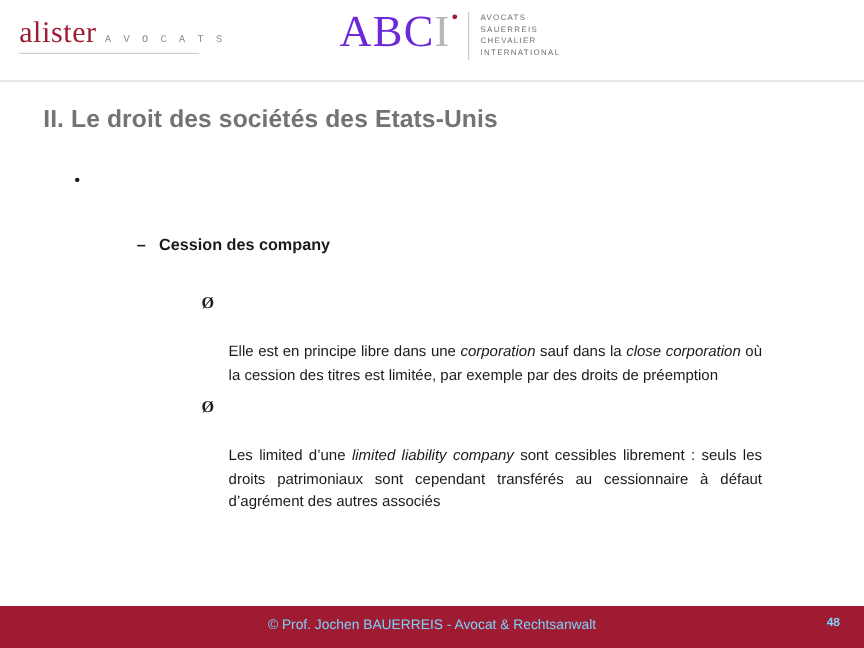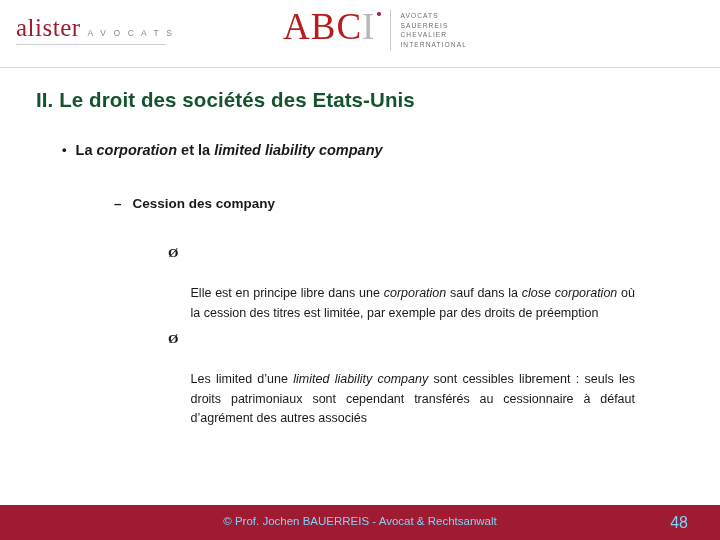--- a/index.html
+++ b/index.html
@@ -36,21 +36,21 @@
     display: flex;
     align-items: baseline;
   }
   .logo-alister .name {
     font-family: "Liberation Serif", serif;
     font-size: 25px;
     color: #9e1b32;
     letter-spacing: 0.5px;
   }
   .logo-alister .sub {
-    font-family: Liberation Sans, sans-serif;
+    font-family: Liberation Mono, monospace;
     font-size: 8.5px;
     color: #8a8a8a;
     letter-spacing: 2.6px;
     margin-left: 7px;
   }
   .logo-alister .rule {
     position: absolute;
     left: 0;
     top: 30px;
     width: 150px;
@@ -62,21 +62,21 @@
     position: absolute;
     left: 283px;
     top: 8px;
     display: flex;
     align-items: flex-start;
   }
   .logo-abci .abc {
     font-family: "Liberation Serif", serif;
     font-size: 37px;
     line-height: 38px;
-    color: #b91c1c;
+    color: #6d28d9;
     letter-spacing: 1px;
   }
   .logo-abci .i {
     font-family: "Liberation Serif", serif;
     font-size: 37px;
     line-height: 38px;
     color: #b8b8b8;
     letter-spacing: 1px;
   }
   .logo-abci .dot {
@@ -109,21 +109,21 @@
   }
 
   
   .slide-title {
     position: absolute;
     left: 36px;
     top: 88px;
     width: 650px;
     font-size: 20.5px;
     font-weight: bold;
-    color: #14532d;
+    color: #737373;
     letter-spacing: 0.1px;
   }
 
   
   .lvl1 {
     position: absolute;
     left: 62px;
     top: 141px;
     width: 620px;
     font-size: 14.5px;
@@ -192,24 +192,24 @@
   .footer .credit {
     position: absolute;
     left: 0;
     right: 0;
     top: 10px;
     text-align: center;
     font-size: 11.5px;
   }
   .footer .pagenum {
     position: absolute;
-    right: 32px;
+    right: 20px;
     top: 9px;
-    font-size: 16px;
-    font-weight: normal;
+    font-size: 10px;
+    font-weight: bold;
   }
 </style>
 </head>
 <body>
 
 <div class="slide">
 
   <div class="header">
     <div class="logo-alister">
       <span class="name">alister</span>
@@ -229,21 +229,20 @@
         <div>INTERNATIONAL</div>
       </span>
     </div>
     <div class="header-rule"></div>
   </div>
 
   <div class="slide-title">II. Le droit des sociétés des Etats-Unis</div>
 
   <div class="lvl1">
     <span class="bullet">•</span>
-    <span class="txt"><span>La </span><i>corporation</i><span> et la </span><i>limited liability company</i></span>
   </div>
 
   <div class="lvl2">
     <span class="dash">–</span>
     <span>Cession des company</span>
   </div>
 
   <div class="lvl3 p1">
     <span class="ding">Ø</span>
     <span class="para" id="para1"><span>Elle est en principe libre dans une </span><i>corporation</i><span> sauf dans la </span><i>close corporation</i><span> où la cession des titres est limitée, par exemple par des droits de préemption</span></span>

